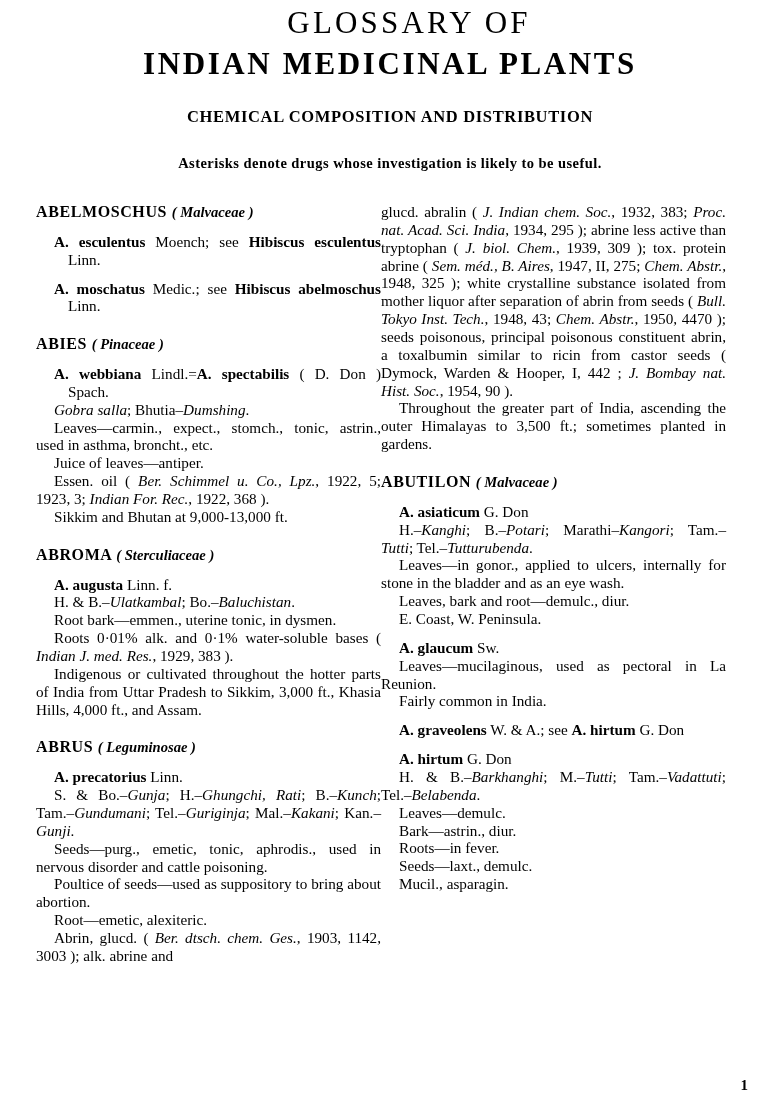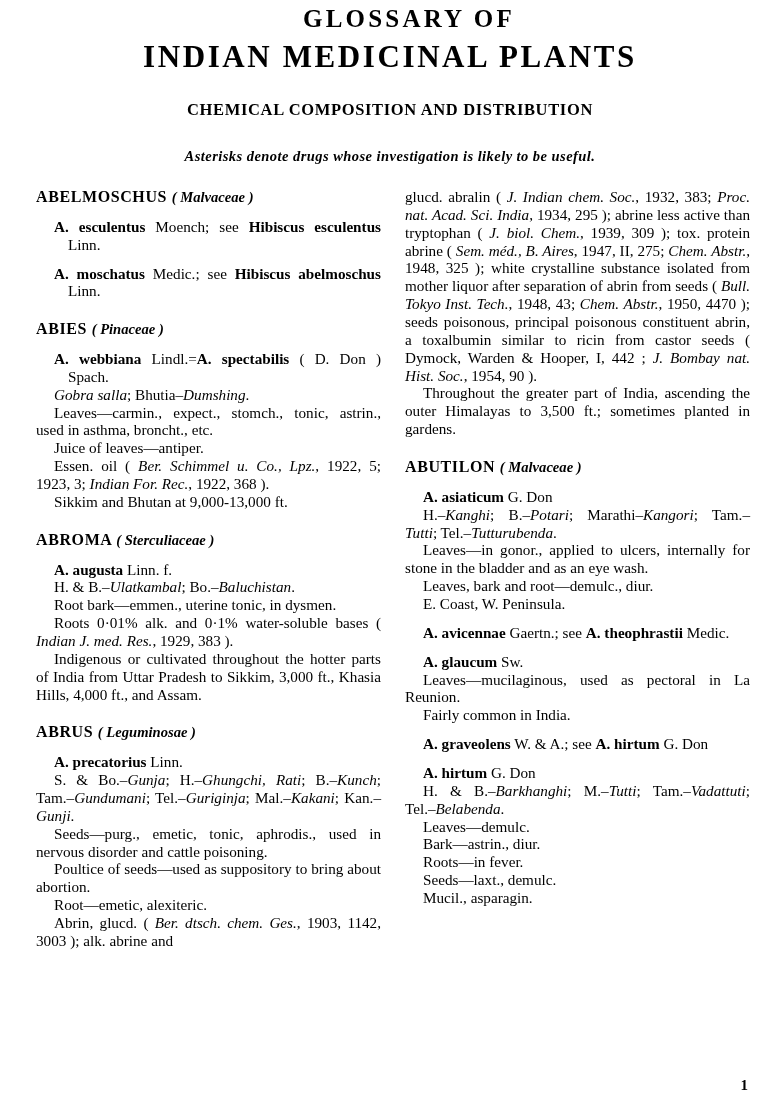--- a/index.html
+++ b/index.html
@@ -17,22 +17,22 @@
     overflow: hidden;
     box-sizing: border-box;
   }
 
   
   .masthead {
     padding-top: 4px;
     text-align: center;
   }
   .title-line1 {
-    font-size: 25px;
-    font-weight: bold;
+    font-size: 31px;
+    font-weight: normal;
     letter-spacing: 3.2px;
     line-height: 1.22;
     font-family: "Liberation Serif", "DejaVu Serif", serif;
     margin-left: 38px;
   }
   .title-line2 {
     font-size: 31px;
     font-weight: bold;
     letter-spacing: 2.6px;
     line-height: 1.3;
@@ -41,34 +41,32 @@
   .subtitle {
     margin-top: 22px;
     font-size: 16.5px;
     font-weight: bold;
     letter-spacing: 0.65px;
     line-height: 1.28;
   }
   .note {
     margin-top: 28px;
     font-size: 14.5px;
-    font-style: italic;
     font-weight: bold;
     letter-spacing: 0.45px;
   }
 
   
   .columns {
     position: absolute;
-    top: 188px;
+    top: 203px;
     left: 36px;
     width: 714px;
     height: 880px;
     display: flex;
-    justify-content: space-between;
   }
   .col {
     width: 345px;
     font-size: 15.2px;
     line-height: 1.175;
   }
 
   
   .genus {
     font-size: 16px;
@@ -204,23 +202,20 @@
       </div>
 
       <div class="species">
         <div class="sp-head"><span>A. asiaticum</span><span class="norm"> G. Don</span></div>
         <div class="para"><span>H.–</span><span class="it">Kanghi</span><span>; B.–</span><span class="it">Potari</span><span>; Marathi–</span><span class="it">Kangori</span><span>; Tam.–</span><span class="it">Tutti</span><span>; Tel.–</span><span class="it">Tutturubenda</span><span>.</span></div>
         <div class="para">Leaves—in gonor., applied to ulcers, internally for stone in the bladder and as an eye wash.</div>
         <div class="para nojust">Leaves, bark and root—demulc., diur.</div>
         <div class="para nojust">E. Coast, W. Peninsula.</div>
       </div>
 
-      <div class="species">
-        <div class="sp-head hang"><span>A. avicennae</span><span class="norm"> Gaertn.; see </span><span>A. theophrastii</span><span class="norm"> Medic.</span></div>
-      </div>
 
       <div class="species">
         <div class="sp-head"><span>A. glaucum</span><span class="norm"> Sw.</span></div>
         <div class="para">Leaves—mucilaginous, used as pectoral in La Reunion.</div>
         <div class="para nojust">Fairly common in India.</div>
       </div>
 
       <div class="species">
         <div class="sp-head hang"><span>A. graveolens</span><span class="norm"> W. &amp; A.; see </span><span>A. hirtum</span><span class="norm"> G. Don</span></div>
       </div>

